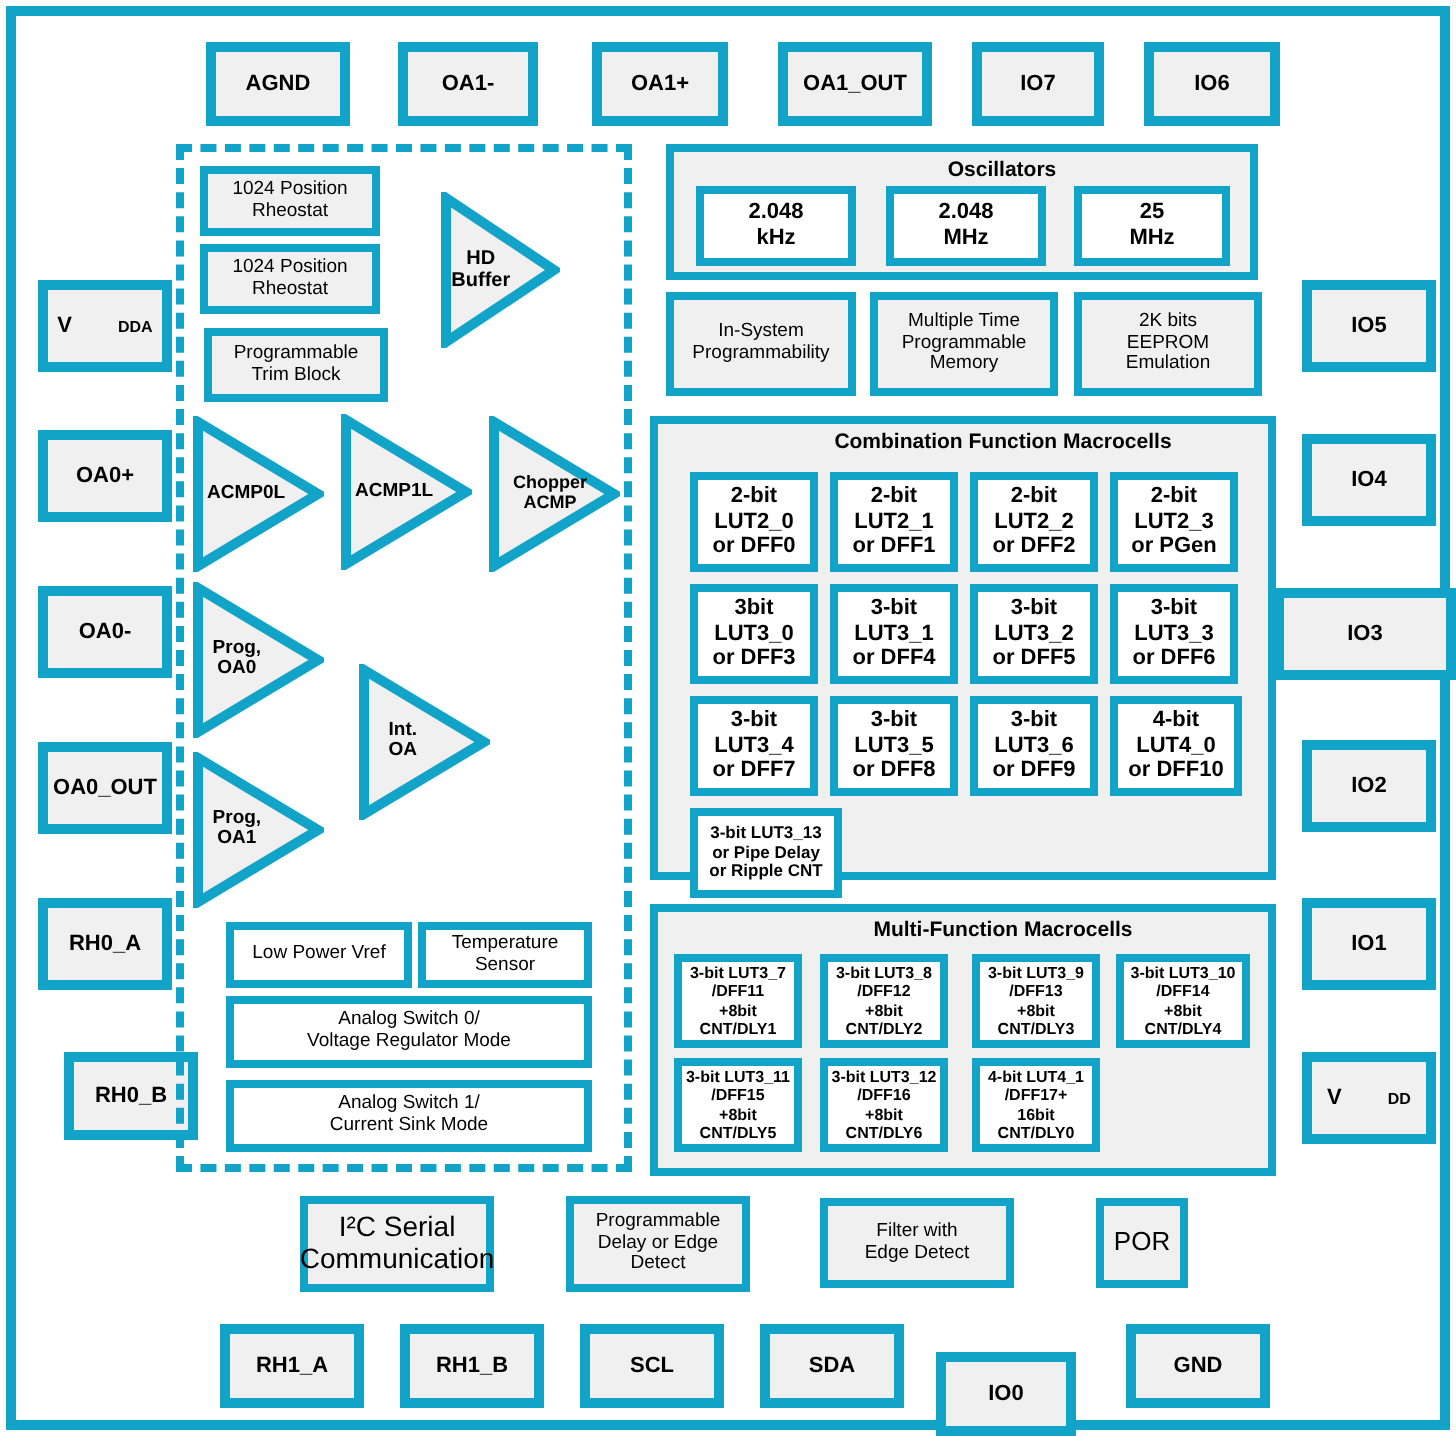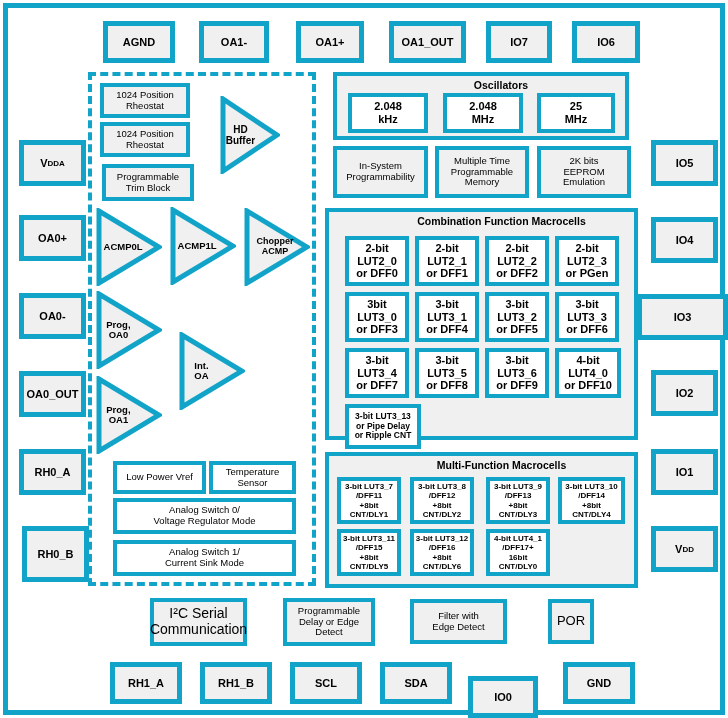--- a/index.html
+++ b/index.html
@@ -7,21 +7,21 @@
     --fill:#F0F0F0;
     --white:#FFFFFF;
   }
   *{box-sizing:border-box;margin:0;padding:0;}
   body{background:#fff;font-family:"Liberation Sans",sans-serif;}
   .page{position:relative;width:728px;height:718px;background:#fff;overflow:hidden;}
   .frame{position:absolute;left:3px;top:3px;width:722px;height:712px;border:5px solid var(--teal);}
   .pin{position:absolute;border:5px solid var(--teal);background:var(--fill);
        display:flex;align-items:center;justify-content:center;
        font-weight:bold;font-size:11px;color:#000;text-align:center;}
-  .pin sub{font-size:8px;font-weight:bold;}
+  .pin sub{font-size:8px;font-weight:bold;padding-left:23px;}
   .blk{position:absolute;border:4px solid var(--teal);background:var(--fill);
        display:flex;align-items:center;justify-content:center;
        font-weight:normal;font-size:9.5px;line-height:1.12;color:#000;
        text-align:center;white-space:pre-line;}
   .white{background:var(--white);}
   .panel{position:absolute;border:4px solid var(--teal);background:var(--fill);}
   .panel-title{position:absolute;top:3px;left:0;right:0;text-align:center;
        font-weight:bold;font-size:10.5px;color:#000;padding-left:40px;}
   .cell{position:absolute;border:4px solid var(--teal);background:var(--white);
        display:flex;align-items:center;justify-content:center;
@@ -69,21 +69,21 @@
     </div>
   <div class="pin" style="left:19px;top:293px;width:67px;height:46px">
       <span>OA0-</span>
     </div>
   <div class="pin" style="left:19px;top:371px;width:67px;height:46px">
       <span>OA0_OUT</span>
     </div>
   <div class="pin" style="left:19px;top:449px;width:67px;height:46px">
       <span>RH0_A</span>
     </div>
-  <div class="pin" style="left:22px;top:526px;width:67px;height:56px">
+  <div class="pin" style="left:32px;top:526px;width:67px;height:44px">
       <span>RH0_B</span>
     </div>
 
   <div class="pin" style="left:651px;top:140px;width:67px;height:46px">
       <span>IO5</span>
     </div>
   <div class="pin" style="left:651px;top:217px;width:67px;height:46px">
       <span>IO4</span>
     </div>
   <div class="pin" style="left:637px;top:294px;width:91px;height:46px">

